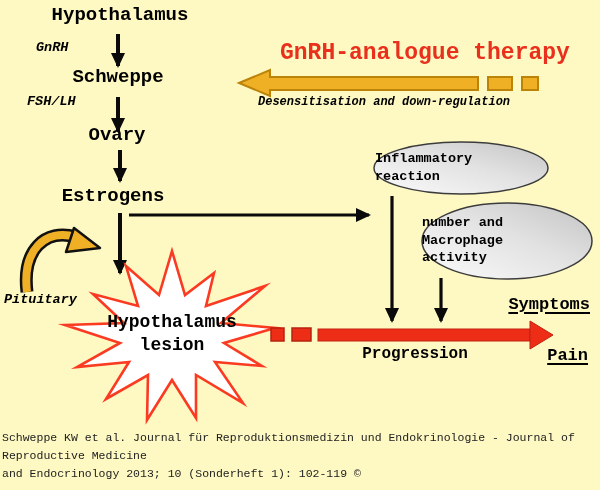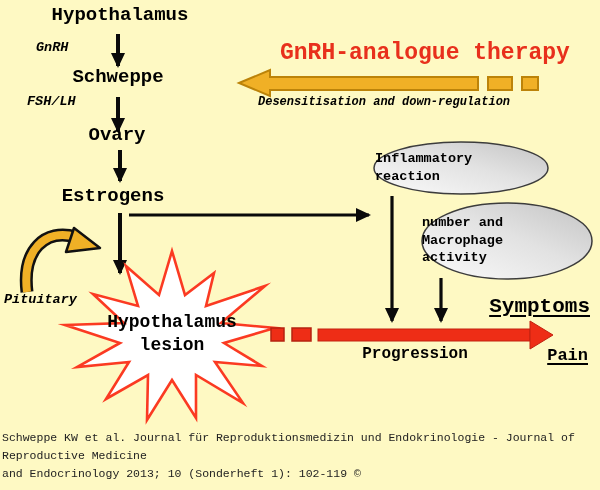--- a/index.html
+++ b/index.html
@@ -10,21 +10,21 @@
   #diagram-svg{position:absolute;left:0;top:0;}
   .t{position:absolute;white-space:nowrap;}
   .node{font-size:19px;font-weight:bold;width:160px;text-align:center;}
   .hormone{font-size:13.5px;font-weight:bold;font-style:italic;}
   .ell-label{position:absolute;font-weight:bold;font-size:13.5px;line-height:17.5px;white-space:nowrap;}
   .underline{text-decoration:underline;text-decoration-thickness:2px;text-underline-offset:3px;}
   #therapy-title{left:280px;top:40px;width:282px;font-size:23px;font-weight:bold;color:#e8301c;text-align:center;}
   #desensitisation-label{left:258px;top:95px;width:214px;font-size:12px;font-weight:bold;font-style:italic;text-align:center;}
   #lesion-label{position:absolute;left:96px;top:311px;width:152px;text-align:center;font-size:18px;font-weight:bold;line-height:23px;}
   #progression-label{left:353px;top:345px;width:124px;font-size:16px;font-weight:bold;text-align:center;}
-  #symptoms-label{right:10px;top:295px;font-size:21px;font-weight:bold;}
+  #symptoms-label{right:10px;top:295px;font-size:17px;font-weight:bold;}
   #pain-label{right:12px;top:346px;font-size:17px;font-weight:bold;}
   #citation{position:absolute;left:2px;top:429px;width:596px;font-size:11.5px;line-height:18px;color:#222;}
 </style>
 </head>
 <body>
 
 <div id="canvas">
 
   <svg id="diagram-svg" width="600" height="490" viewBox="0 0 600 490">
     <defs>

